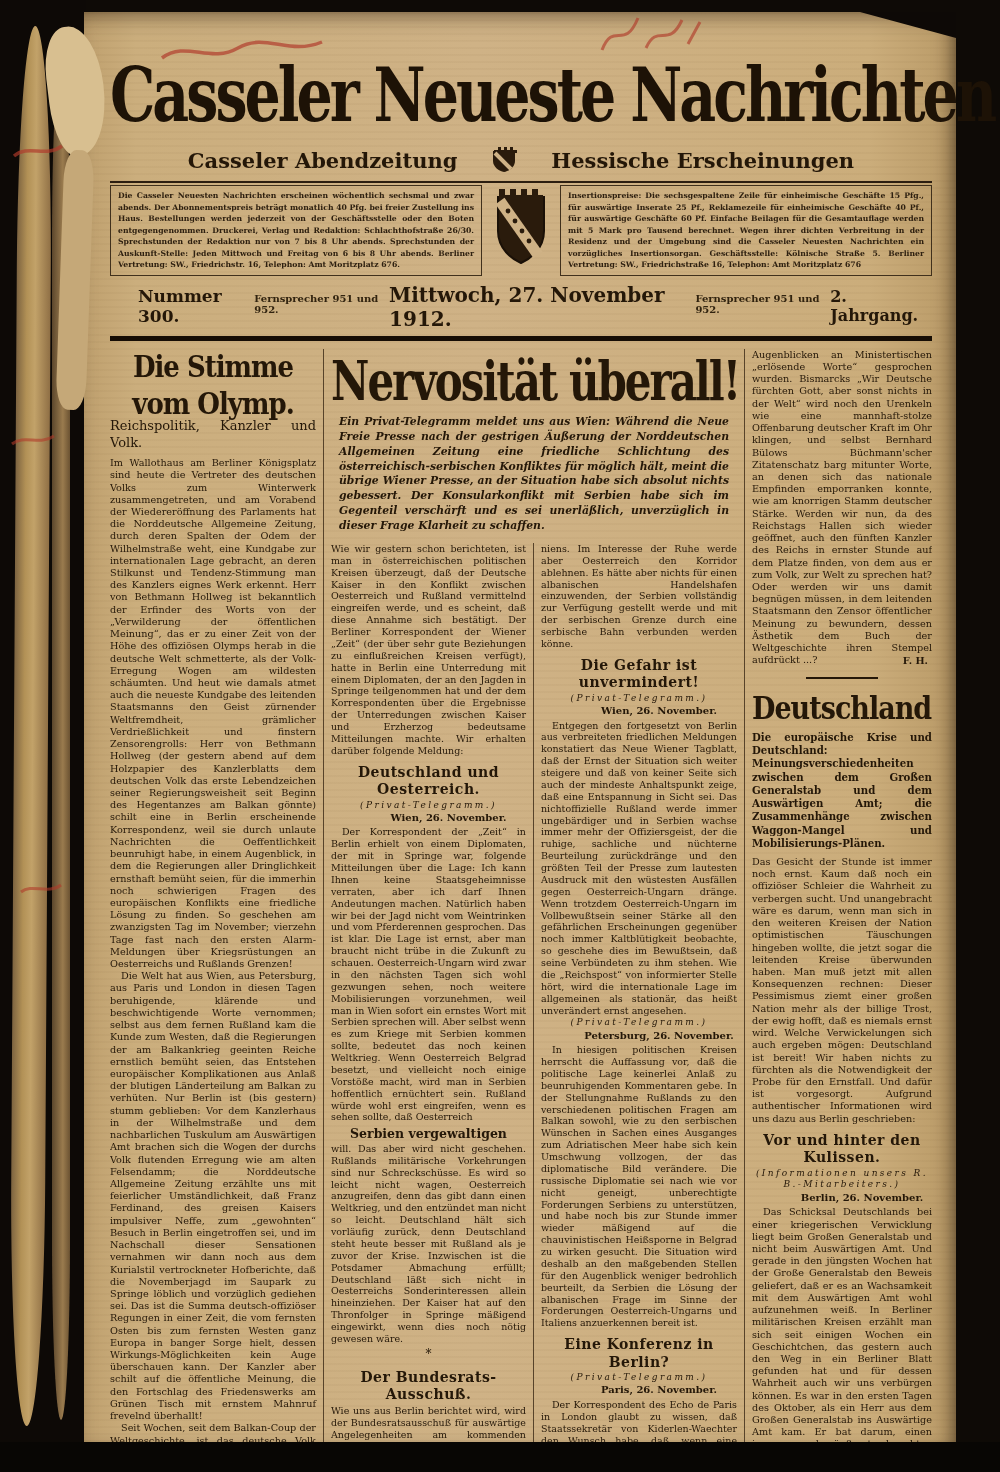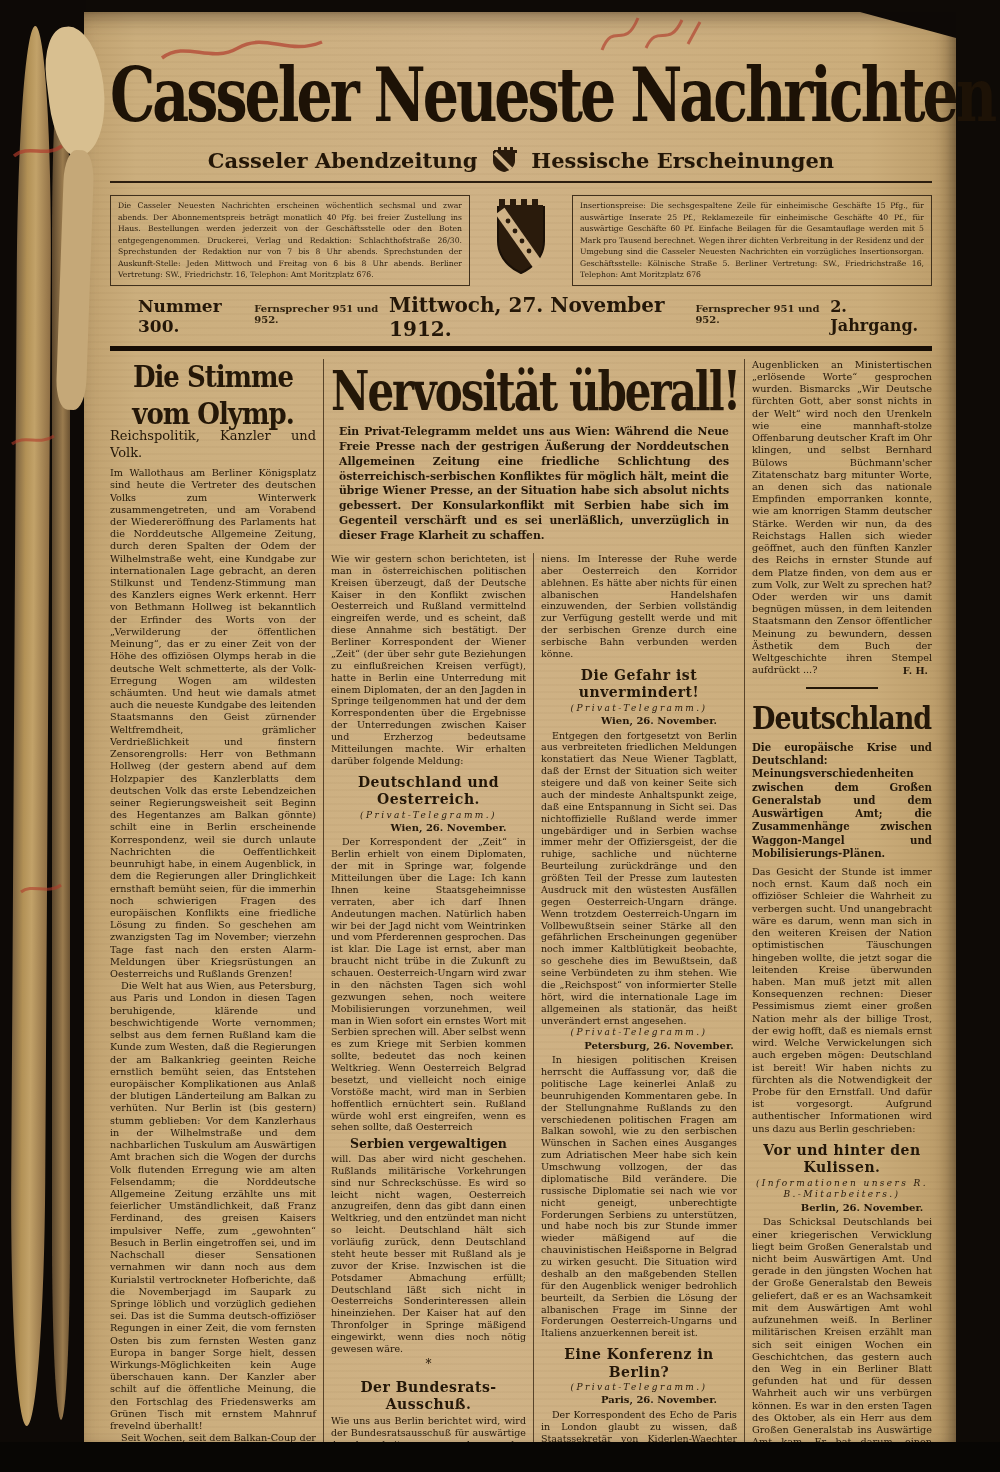--- a/index.html
+++ b/index.html
@@ -33,24 +33,24 @@
 
   .paper-inner{padding:22px 24px 0 26px;color:#241708;}
 
   
   .masthead{
     text-align:center;font-weight:bold;color:#1d1206;
     font-size:57px;letter-spacing:-3px;
     transform:scaleY(1.32);transform-origin:center top;
     margin:16px 0 0 0;white-space:nowrap;
   }
-  .subtitle-row{display:flex;justify-content:center;align-items:center;gap:12px;
+  .subtitle-row{display:flex;justify-content:center;align-items:center;gap:32px;
     font-weight:bold;font-size:21px;margin-top:30px;color:#241708;}
   .rule-thin{border:0;border-top:2px solid #2c1e10;margin:8px 0 0 0;}
-  .info-row{display:flex;gap:12px;margin-top:12px;align-items:stretch;}
+  .info-row{display:flex;margin-top:2px;align-items:stretch;font-weight:bold;}
   .info-box{flex:1;border:1px solid #40301c;padding:4px 7px;font-size:7.7px;line-height:1.5;
     text-align:justify;color:#2e2010;}
   .crest-big{width:78px;display:flex;align-items:flex-start;justify-content:center;}
   .issue-row{display:flex;align-items:baseline;justify-content:space-between;margin-top:7px;padding:0 4px;margin-left:24px;}
   .issue-number{font-weight:bold;font-size:17px;}
   .issue-phone{font-size:10px;font-weight:bold;color:#31230f;}
   .issue-date{font-weight:bold;font-size:20px;}
   .issue-volume{font-weight:bold;font-size:16px;}
   .rule-heavy{border:0;border-top:5px solid #160d05;margin:5px 0 0 0;}
 
@@ -65,21 +65,21 @@
 
   .colA, .colD{font-size:9.7px;line-height:1.26;text-align:justify;}
   .midL,.midR{font-size:9.5px;line-height:1.25;text-align:justify;}
 
   .head-col1{font-size:26px;font-weight:bold;text-align:center;letter-spacing:-1px;
     transform:scaleY(1.12);transform-origin:center top;margin:0 0 2px 0;}
   .kicker{font-size:13px;font-weight:normal;margin:4px 0 6px 0;}
   .feature-head{font-size:42px;font-weight:bold;text-align:center;letter-spacing:-2px;
     transform:scaleY(1.3);transform-origin:center top;margin:0;height:66px;white-space:nowrap;}
   .feature-lead{font-weight:bold;font-size:10.8px;line-height:1.38;text-align:justify;
-    padding:0 8px;margin:0 0 9px 0;}
+    padding:0 8px;margin:0 0 9px 0;font-style:italic;}
 
   .blk-p{text-indent:11px;margin:0;}
   .blk-pfirst{text-indent:0;margin:0;}
   .blk-h3{font-size:14px;font-weight:bold;text-align:center;margin:7px 0 1px 0;letter-spacing:.5px;}
   .blk-h3run{font-size:12.5px;font-weight:bold;text-align:center;margin:3px 0 1px 0;}
   .blk-tg{text-align:center;font-size:9px;letter-spacing:2.4px;margin:1px 0;font-style:italic;}
   .blk-dl{text-align:center;font-size:10px;font-weight:bold;margin:0 0 2px 40px;}
   .blk-hr{width:72px;border:0;border-top:2px solid #241708;margin:10px auto;}
   .blk-star{text-align:center;font-size:12px;margin:2px 0;}
   .blk-h2{font-size:27px;font-weight:bold;text-align:center;letter-spacing:-1px;

